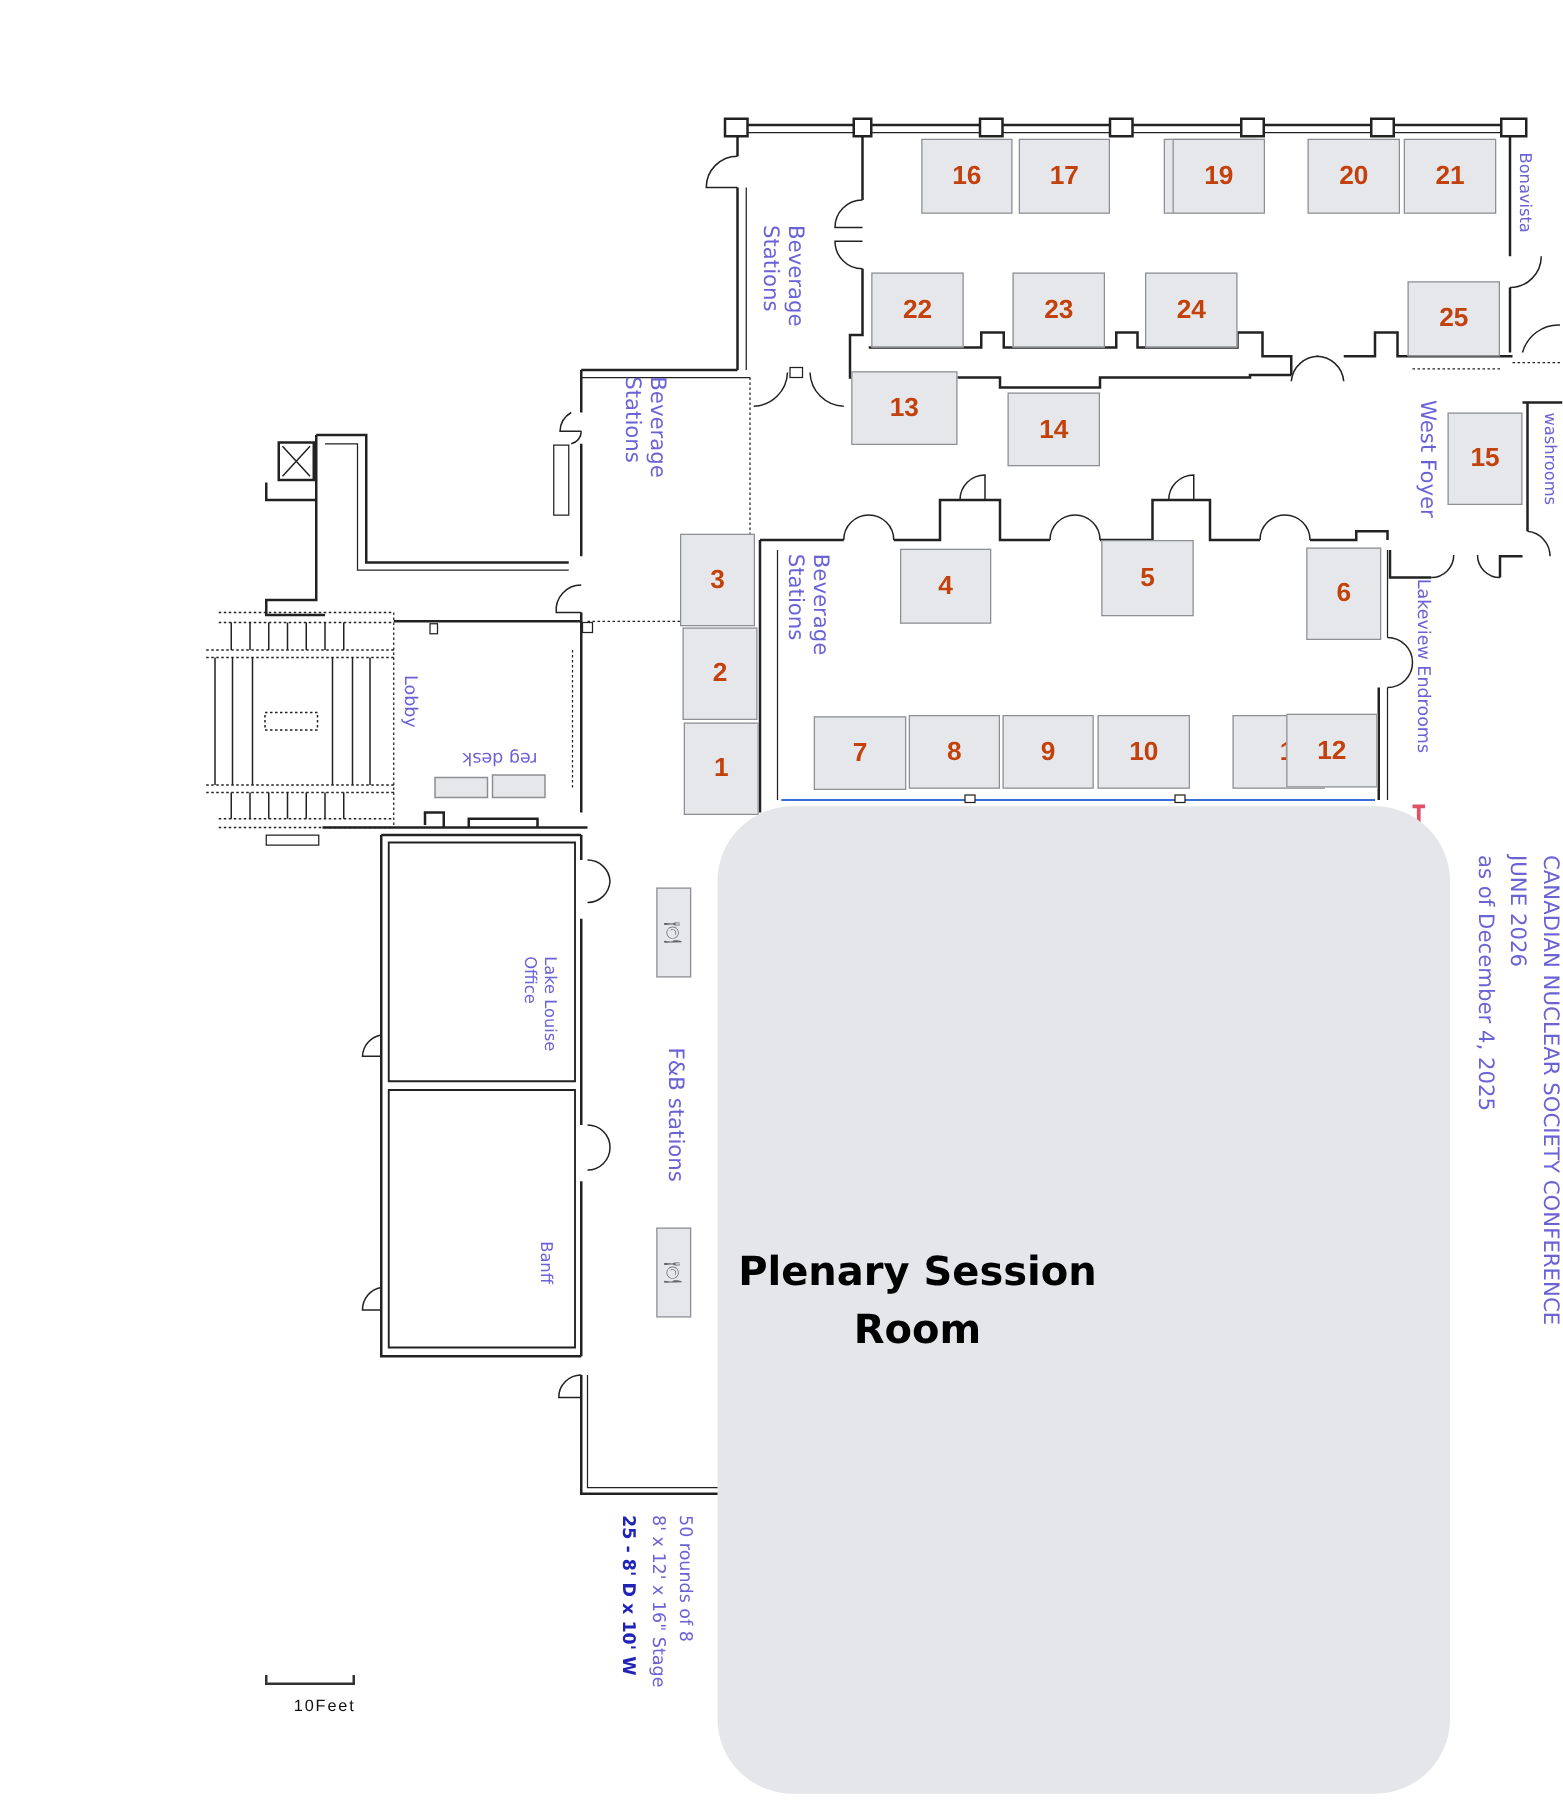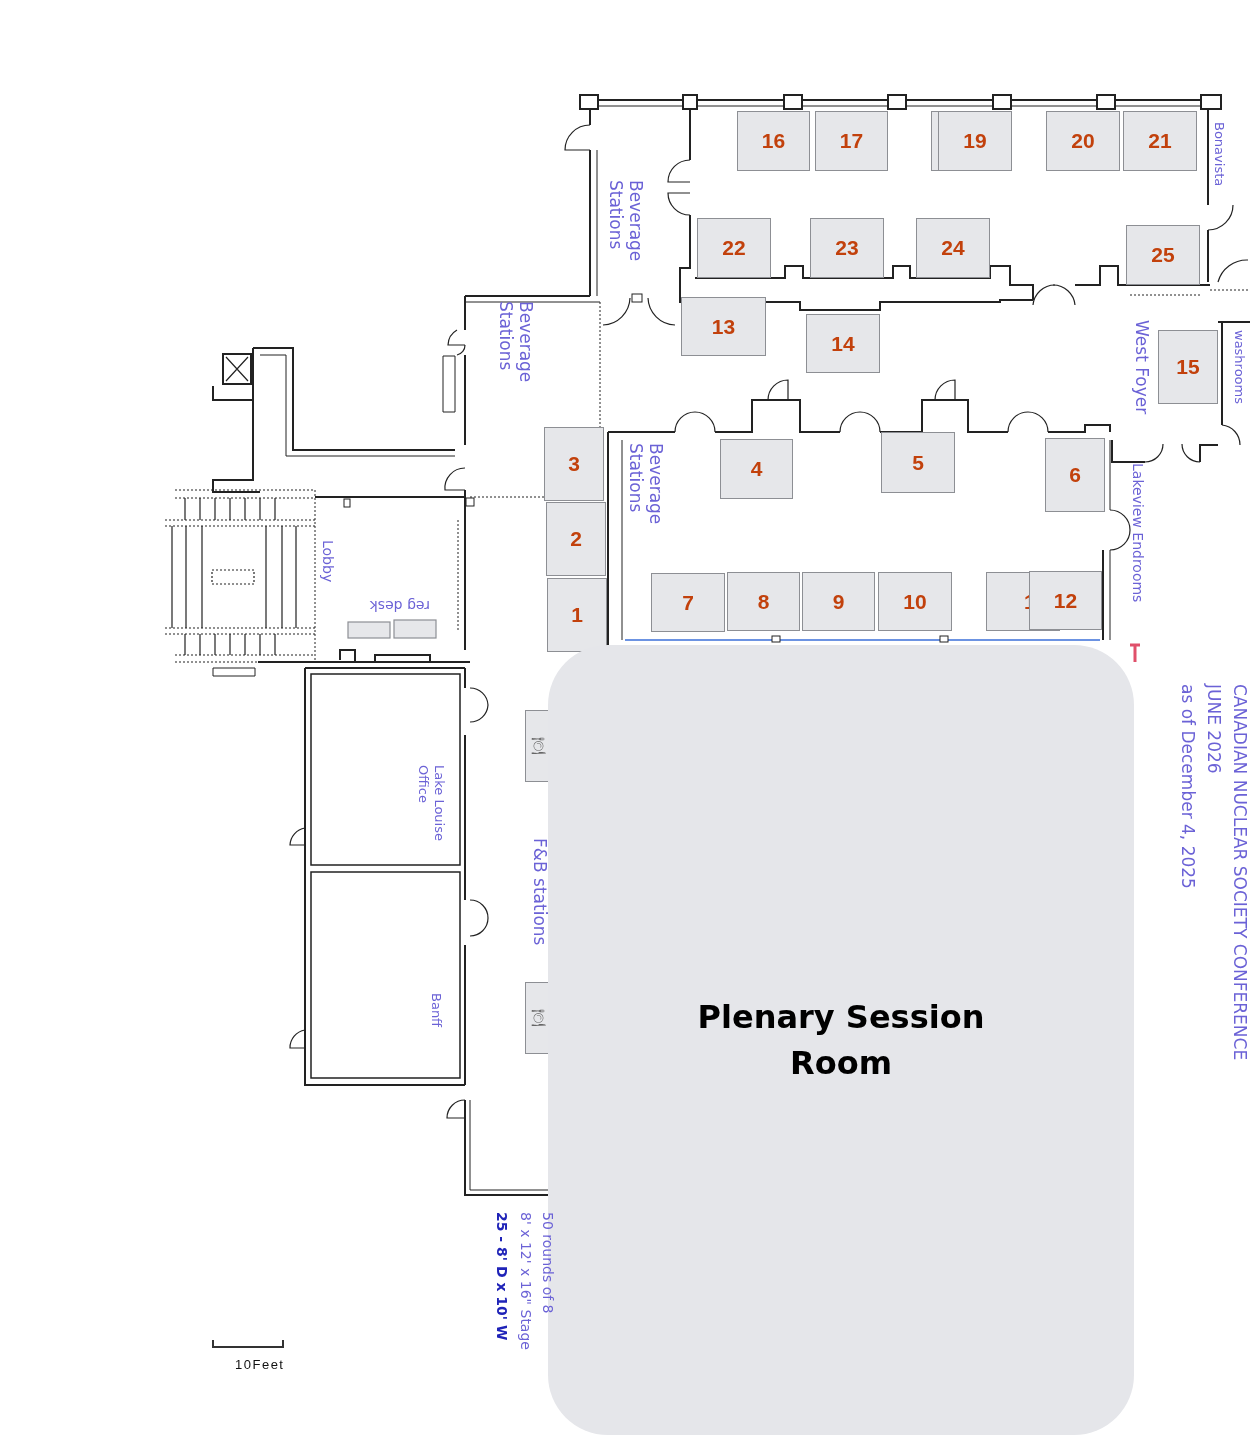--- a/index.html
+++ b/index.html
@@ -2,21 +2,21 @@
 <html><head>
 <meta charset="utf-8">
 <style>
   html, body { margin:0; padding:0; background:#ffffff; }
   body { width:1250px; height:1450px; position:relative; overflow:hidden; font-family:"Liberation Sans", sans-serif; }
   #plan { position:absolute; left:0; top:0; width:1250px; height:1450px; }
   .booth { position:absolute; background:#e6e7ea; border:1.5px solid #8d8f94; box-sizing:border-box; display:flex; align-items:center; justify-content:center; font-family:"Liberation Sans", sans-serif; font-weight:bold; font-size:21px; color:#c2410c; cursor:pointer; }
   .label { position:absolute; color:#6b62d6; font-family:"DejaVu Sans", sans-serif; white-space:nowrap; transform-origin:0 0; }
   .rot90 { transform:rotate(90deg); }
   .rot180 { transform:rotate(180deg); }
-  .plenary { position:absolute; left:548px; top:645px; width:586px; height:790px; background:#e5e6ea; border-radius:60px; display:flex; align-items:center; justify-content:center; text-align:center; cursor:pointer; }
+  .plenary { position:absolute; left:574px; top:645px; width:586px; height:790px; background:#e5e6ea; border-radius:60px; display:flex; align-items:center; text-align:center; cursor:pointer; }
   .plenary-title { font-family:"DejaVu Sans", sans-serif; font-weight:bold; font-size:32px; line-height:46px; color:#000; width:320px; }
   .fb-station { position:absolute; width:28px; height:72px; background:#e6e7ea; border:1.5px solid #8d8f94; box-sizing:border-box; display:flex; align-items:center; justify-content:center; font-size:14px; color:#666; }
   .scale-bar { position:absolute; left:212px; top:1340px; width:72px; height:8px; border-left:2px solid #333; border-right:2px solid #333; border-bottom:2px solid #333; box-sizing:border-box; }
   .scale-label { position:absolute; left:235px; top:1357px; font-size:13px; letter-spacing:1.5px; color:#111; font-family:"Liberation Sans", sans-serif; }
 </style>
 </head>
 <body>
 
 <svg id="plan" viewBox="0 0 1250 1450" xmlns="http://www.w3.org/2000/svg">
   <g fill="none" stroke="#222" stroke-width="2">

